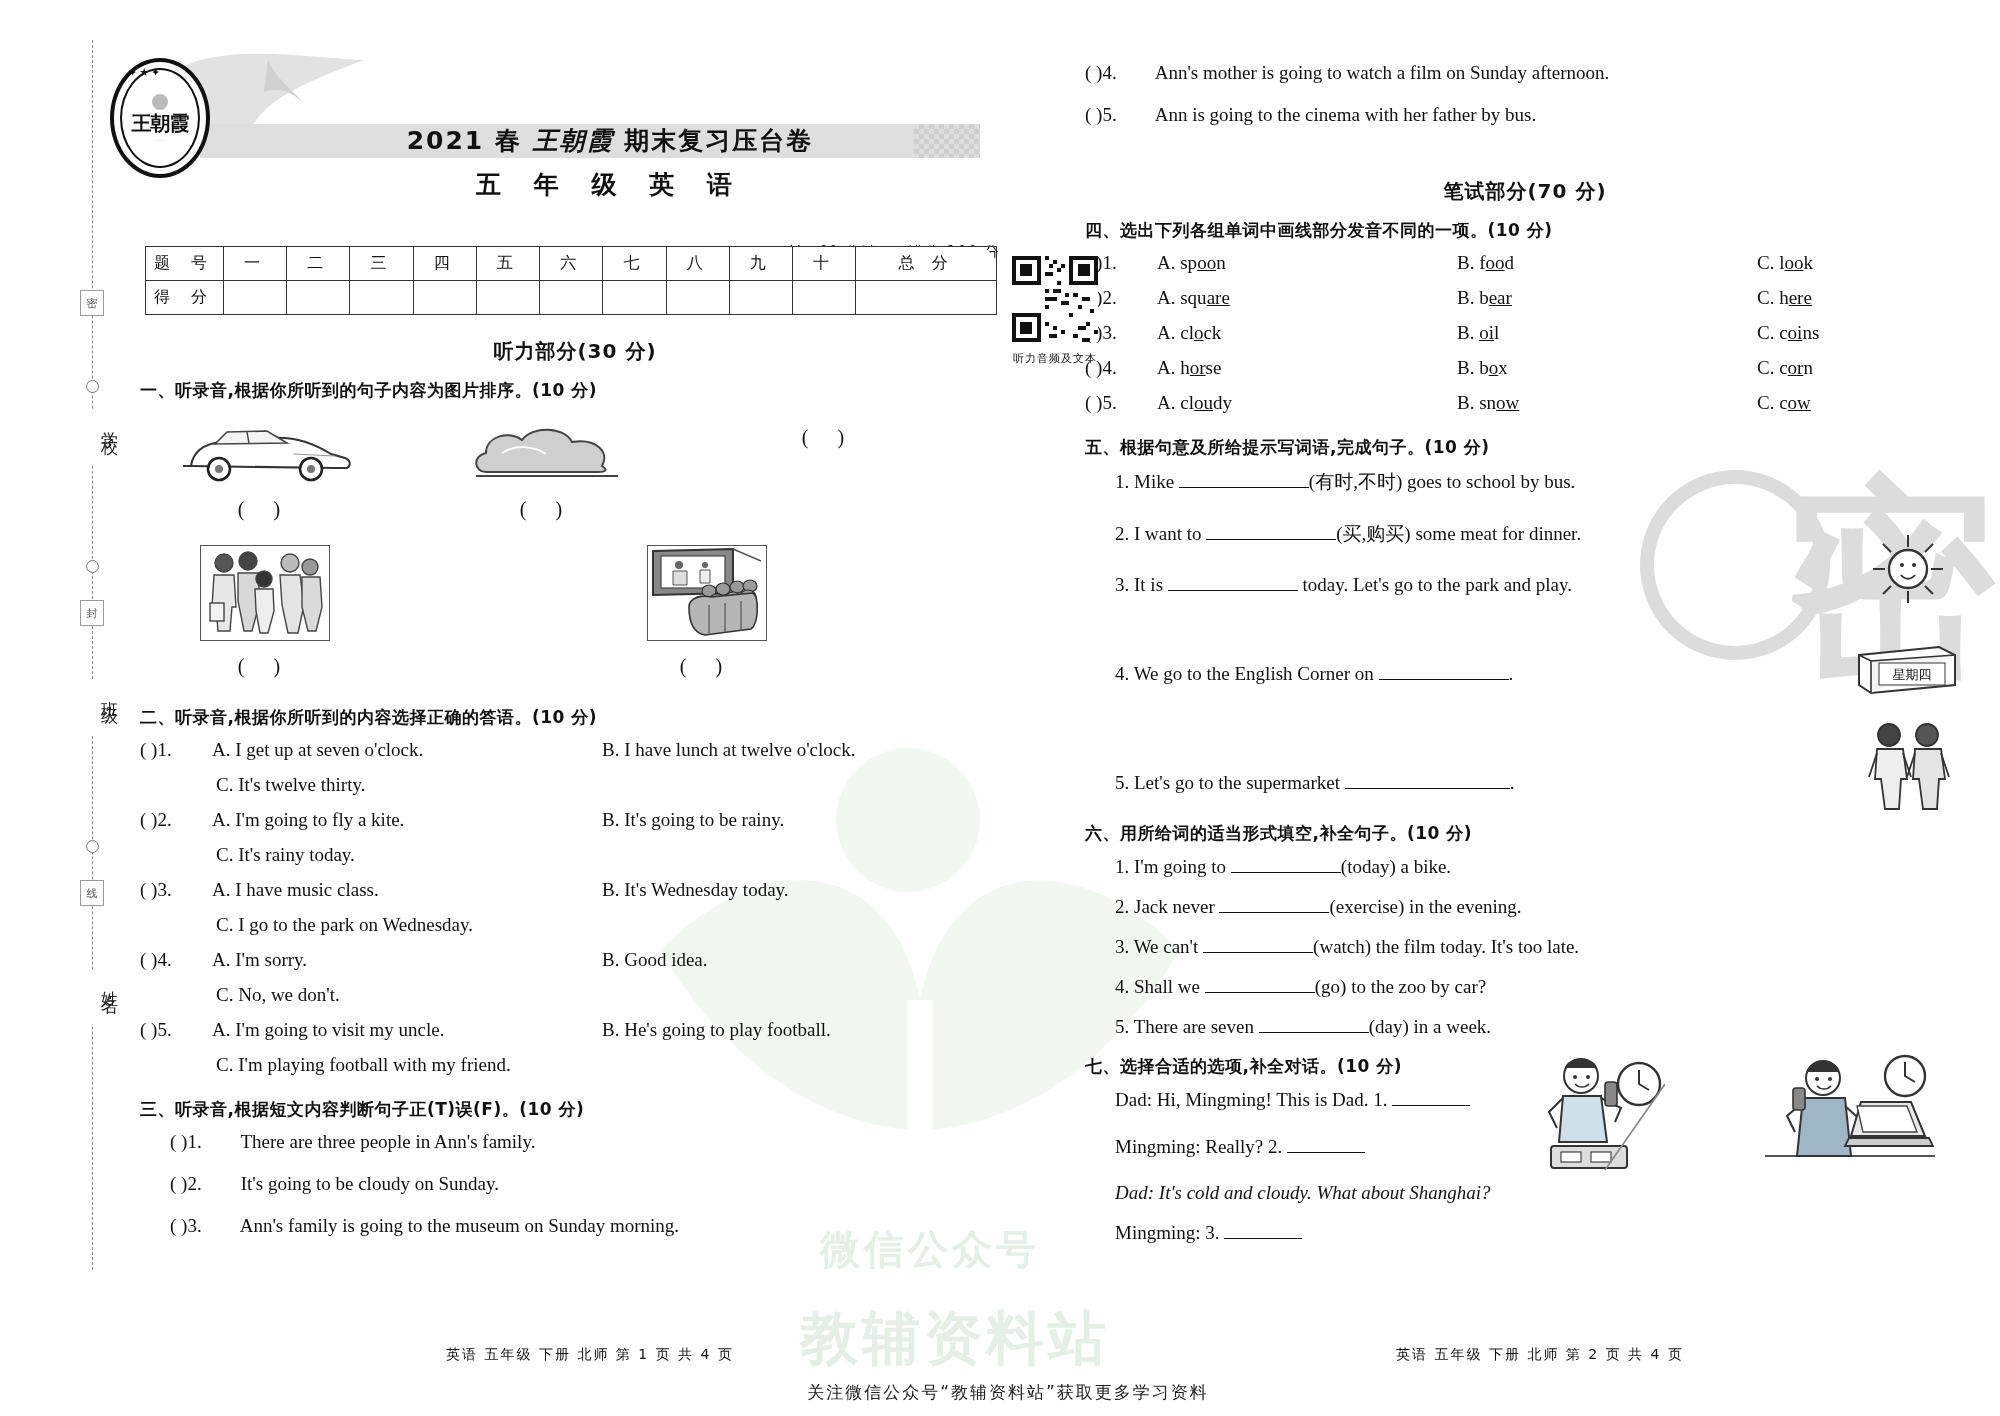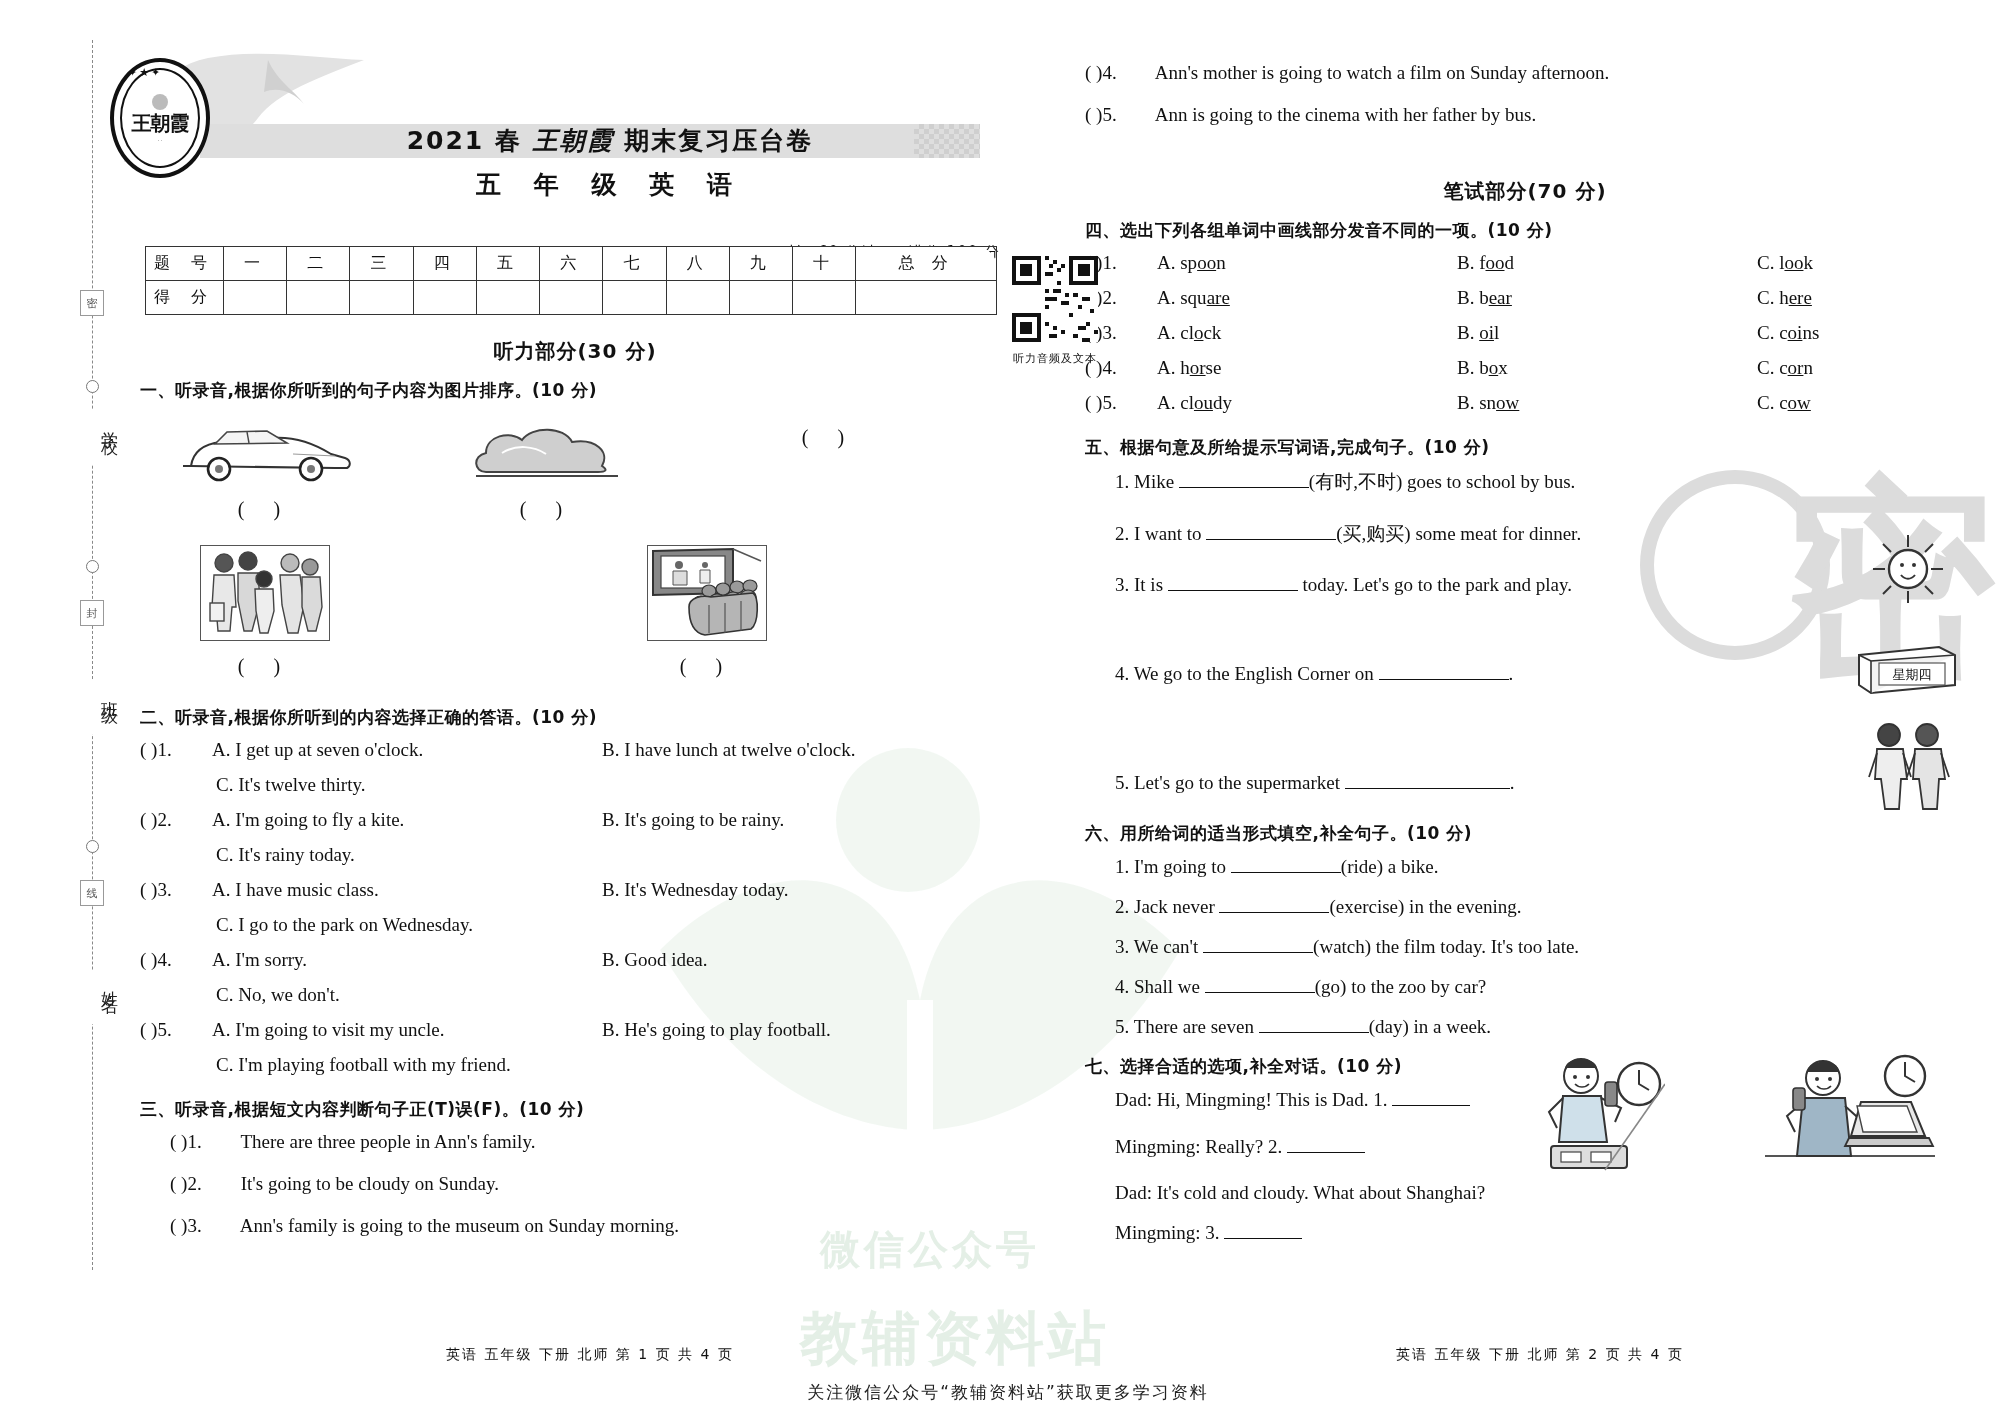--- a/index.html
+++ b/index.html
@@ -571,21 +571,21 @@
             <path d="M82 34 L90 58" fill="none"></path>
         </g>
       </svg>
     </div>
 
     <div class="q-title" style="margin-top:28px;">六、用所给词的适当形式填空,补全句子。(10 分)</div>
 
     <div>
       <div class="numbered en">
         <span>1. I'm going to</span>
-        <span class="ul s"></span><span>(ride)</span>
+        <span class="ul s"></span><span>(today)</span>
         <span>a bike.</span>
       </div>
       <div class="numbered en">
         <span>2. Jack never</span>
         <span class="ul s"></span><span>(exercise)</span>
         <span>in the evening.</span>
       </div>
       <div class="numbered en">
         <span>3. We can't</span>
         <span class="ul s"></span><span>(watch)</span>
@@ -609,21 +609,21 @@
       <div class="numbered en" style="margin-bottom:24px;">
         <span>Dad:</span>
         <span>Hi, Mingming! This is Dad. 1.</span>
         <span class="ul xs"></span>
       </div>
       <div class="numbered en" style="margin-bottom:24px;">
         <span>Mingming:</span>
         <span>Really? 2.</span>
         <span class="ul xs"></span>
       </div>
-      <div class="numbered en" style="">
+      <div class="numbered en" style="font-style:italic;">
         <span>Dad:</span>
         <span>It's cold and cloudy. What about Shanghai?</span>
       </div>
       <div class="numbered en">
         <span>Mingming:</span>
         <span>3.</span>
         <span class="ul xs"></span>
       </div>
 
       <svg style="position:absolute; right:300px; top:-38px;" width="130" height="140" viewBox="0 0 130 140">

